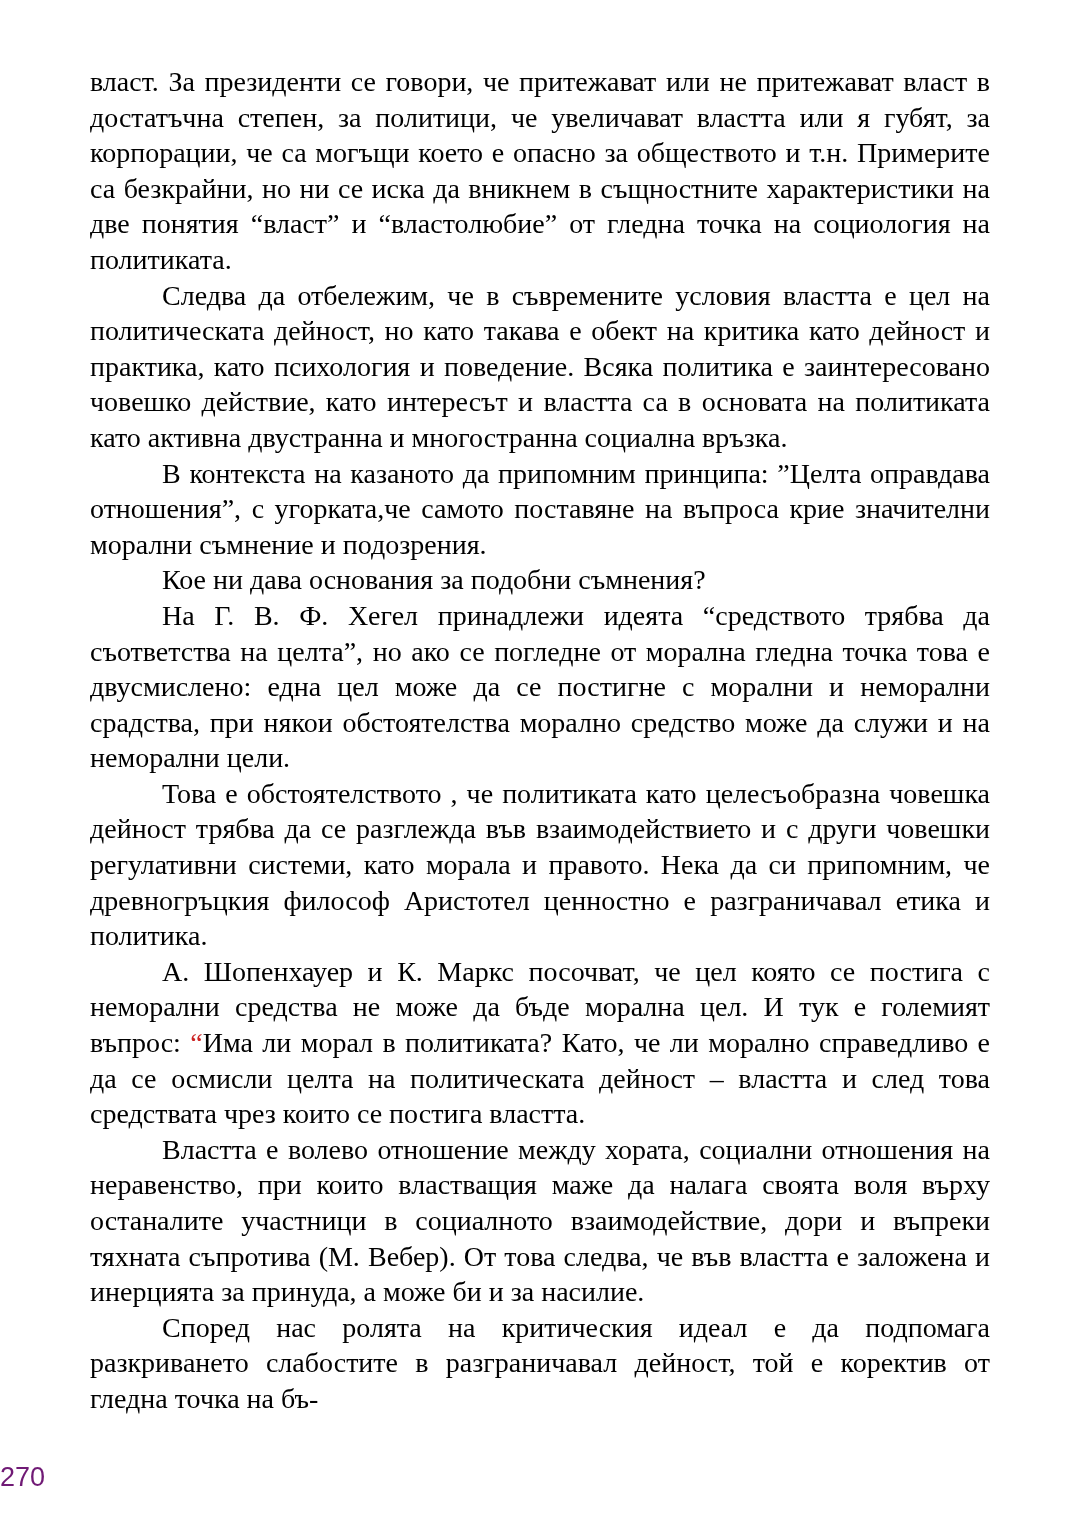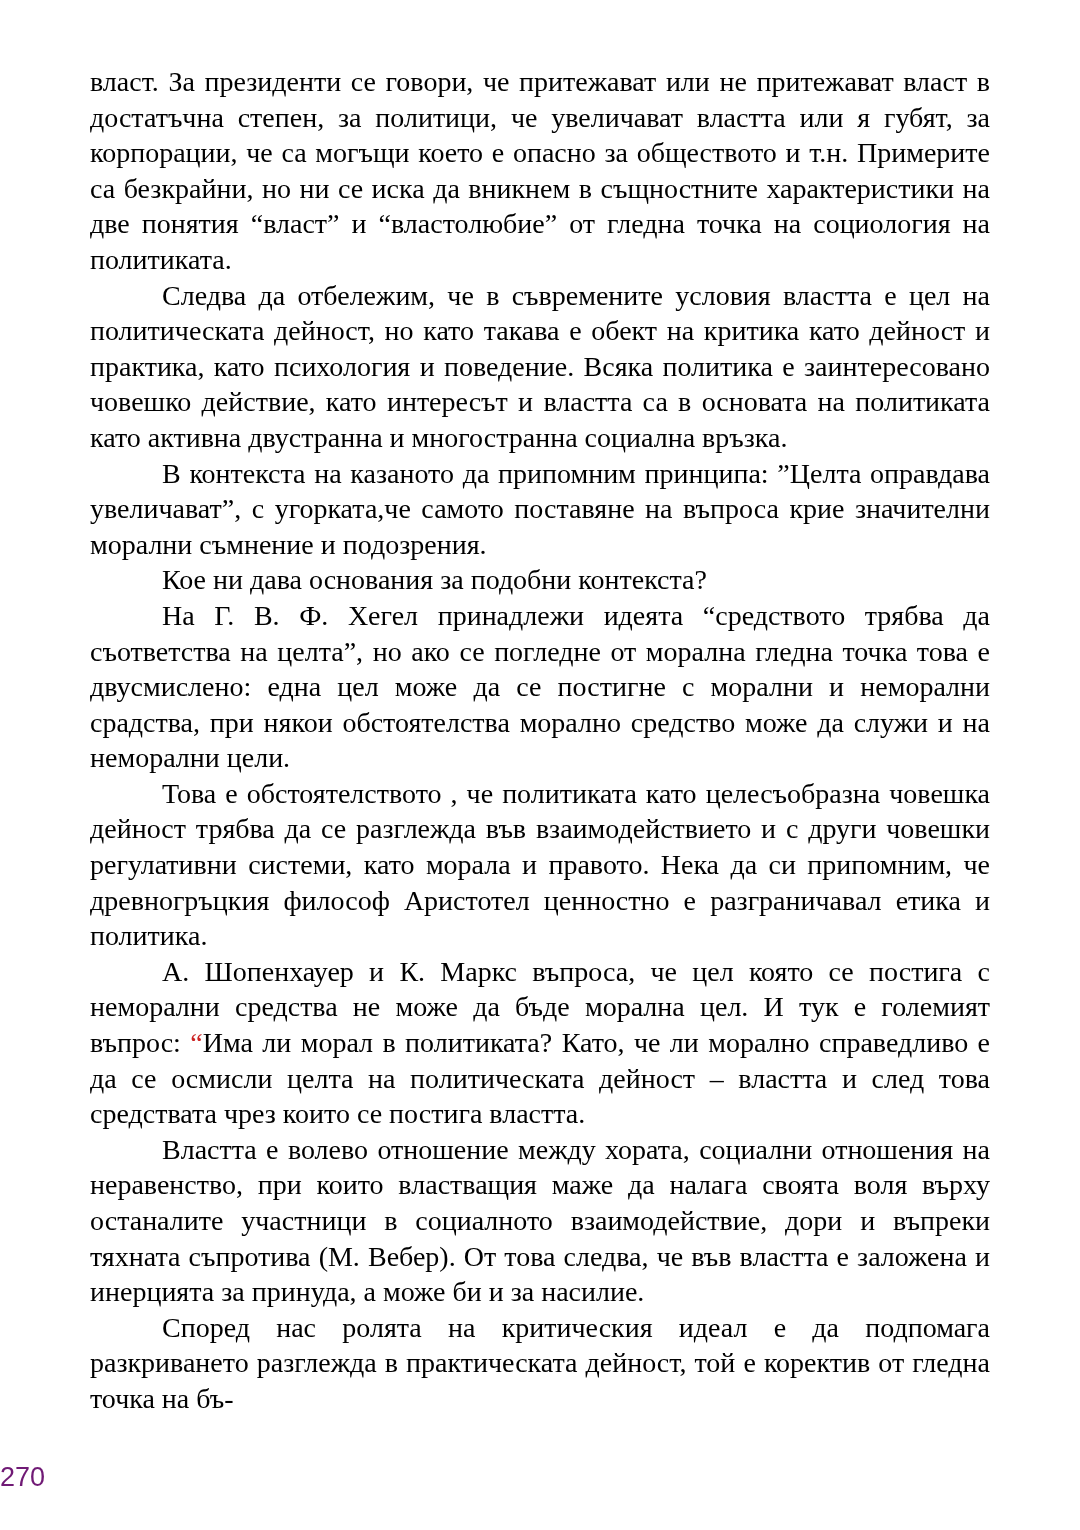--- a/index.html
+++ b/index.html
@@ -48,22 +48,22 @@
     color: #701a75;
   }
 </style>
 </head>
 <body>
 
 <div class="page">
   <div class="text-block">
     <p class="no-indent">власт. За президенти се говори, че притежават или не притежават власт в достатъчна степен, за политици, че увеличават властта или я губят, за корпорации, че са могъщи което е опасно за обществото и т.н. Примерите са безкрайни, но ни се иска да вникнем в същностните характеристики на две понятия “власт” и “властолюбие” от гледна точка на социология на политиката.</p>
     <p>Следва да отбележим, че в съвремените условия властта е цел на политическата дейност, но като такава е обект на критика като дейност и практика, като психология и поведение. Всяка политика е заинтересовано човешко действие, като интересът и властта са в основата на политиката като активна двустранна и многостранна социална връзка.</p>
-    <p>В контекста на казаното да припомним принципа: ”Целта оправдава увеличават”, с угорката,че самото поставяне на въпроса крие значителни морални съмнение и подозрения.</p>
-    <p>Кое ни дава основания за подобни контекста?</p>
+    <p>В контекста на казаното да припомним принципа: ”Целта оправдава отношения”, с угорката,че самото поставяне на въпроса крие значителни морални съмнение и подозрения.</p>
+    <p>Кое ни дава основания за подобни съмнения?</p>
     <p>На Г. В. Ф. Хегел принадлежи идеята “средството трябва да съответства на целта”, но ако се погледне от морална гледна точка това е двусмислено: една цел може да се постигне с морални и неморални срадства, при някои обстоятелства морално средство може да служи и на неморални цели.</p>
     <p>Това е обстоятелството , че политиката като целесъобразна човешка дейност трябва да се разглежда във взаимодействието и с други човешки регулативни системи, като морала и правото. Нека да си припомним, че древногръцкия философ Аристотел ценностно е разграничавал етика и политика.</p>
-    <p><span>А. Шопенхауер и К. Маркс въпроса, че цел която се постига с неморални средства не може да бъде морална цел. И тук е големият въпрос: </span><span class="red-quote">“</span><span>Има ли морал в политиката? Като, че ли морално справедливо е да се осмисли целта на политическата дейност – властта и след това средствата чрез които се постига властта.</span></p>
+    <p><span>А. Шопенхауер и К. Маркс посочват, че цел която се постига с неморални средства не може да бъде морална цел. И тук е големият въпрос: </span><span class="red-quote">“</span><span>Има ли морал в политиката? Като, че ли морално справедливо е да се осмисли целта на политическата дейност – властта и след това средствата чрез които се постига властта.</span></p>
     <p>Властта е волево отношение между хората, социални отношения на неравенство, при които властващия маже да налага своята воля върху останалите участници в социалното взаимодействие, дори и въпреки тяхната съпротива (М. Вебер). От това следва, че във властта е заложена и инерцията за принуда, а може би и за насилие.</p>
-    <p>Според нас ролята на критическия идеал е да подпомага разкриването разглежда в практическата дейност, той е коректив от гледна точка на бъ-</p>
+    <p>Според нас ролята на критическия идеал е да подпомага разкриването слабостите в разграничавал дейност, той е коректив от гледна точка на бъ-</p>
   </div>
   <div class="page-number">270</div>
 </div>
 
 </body></html>

